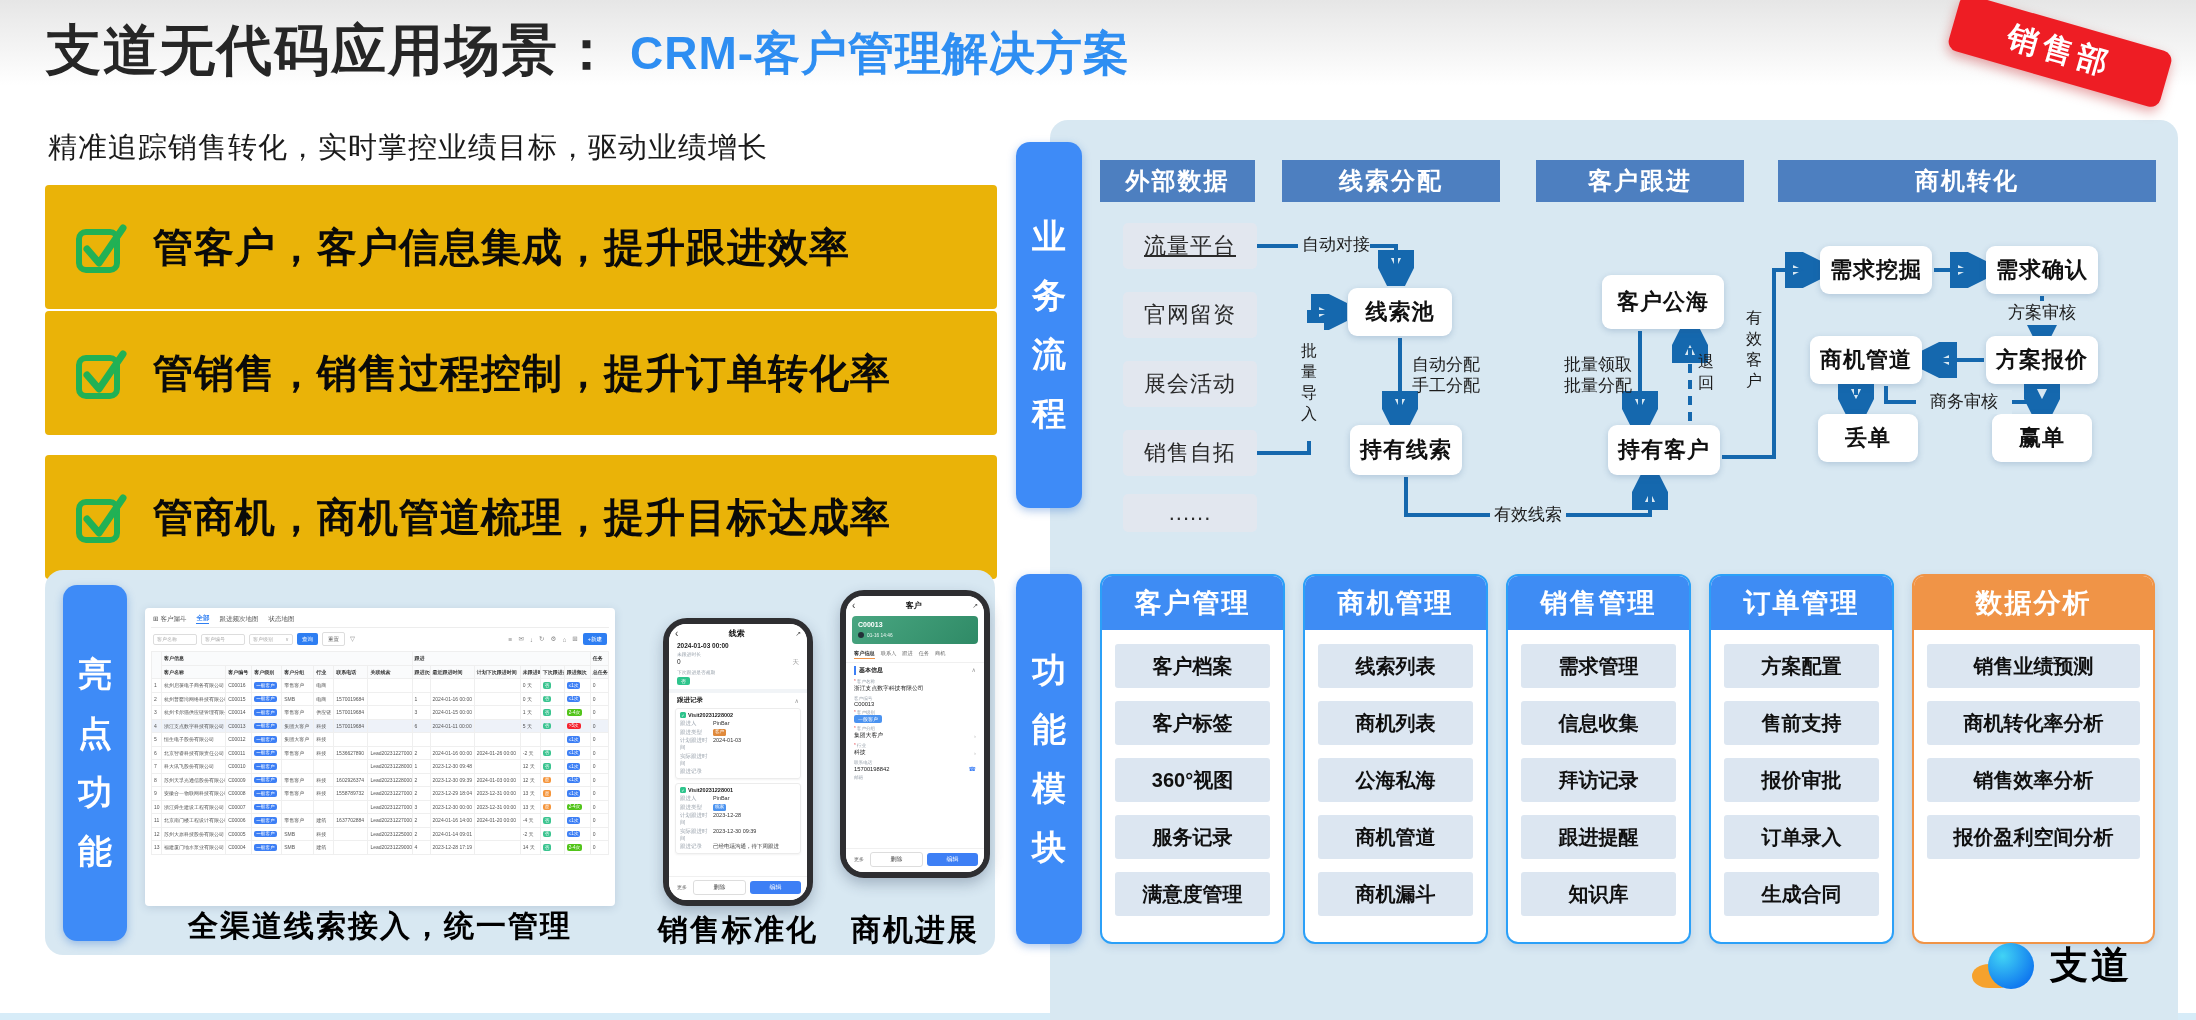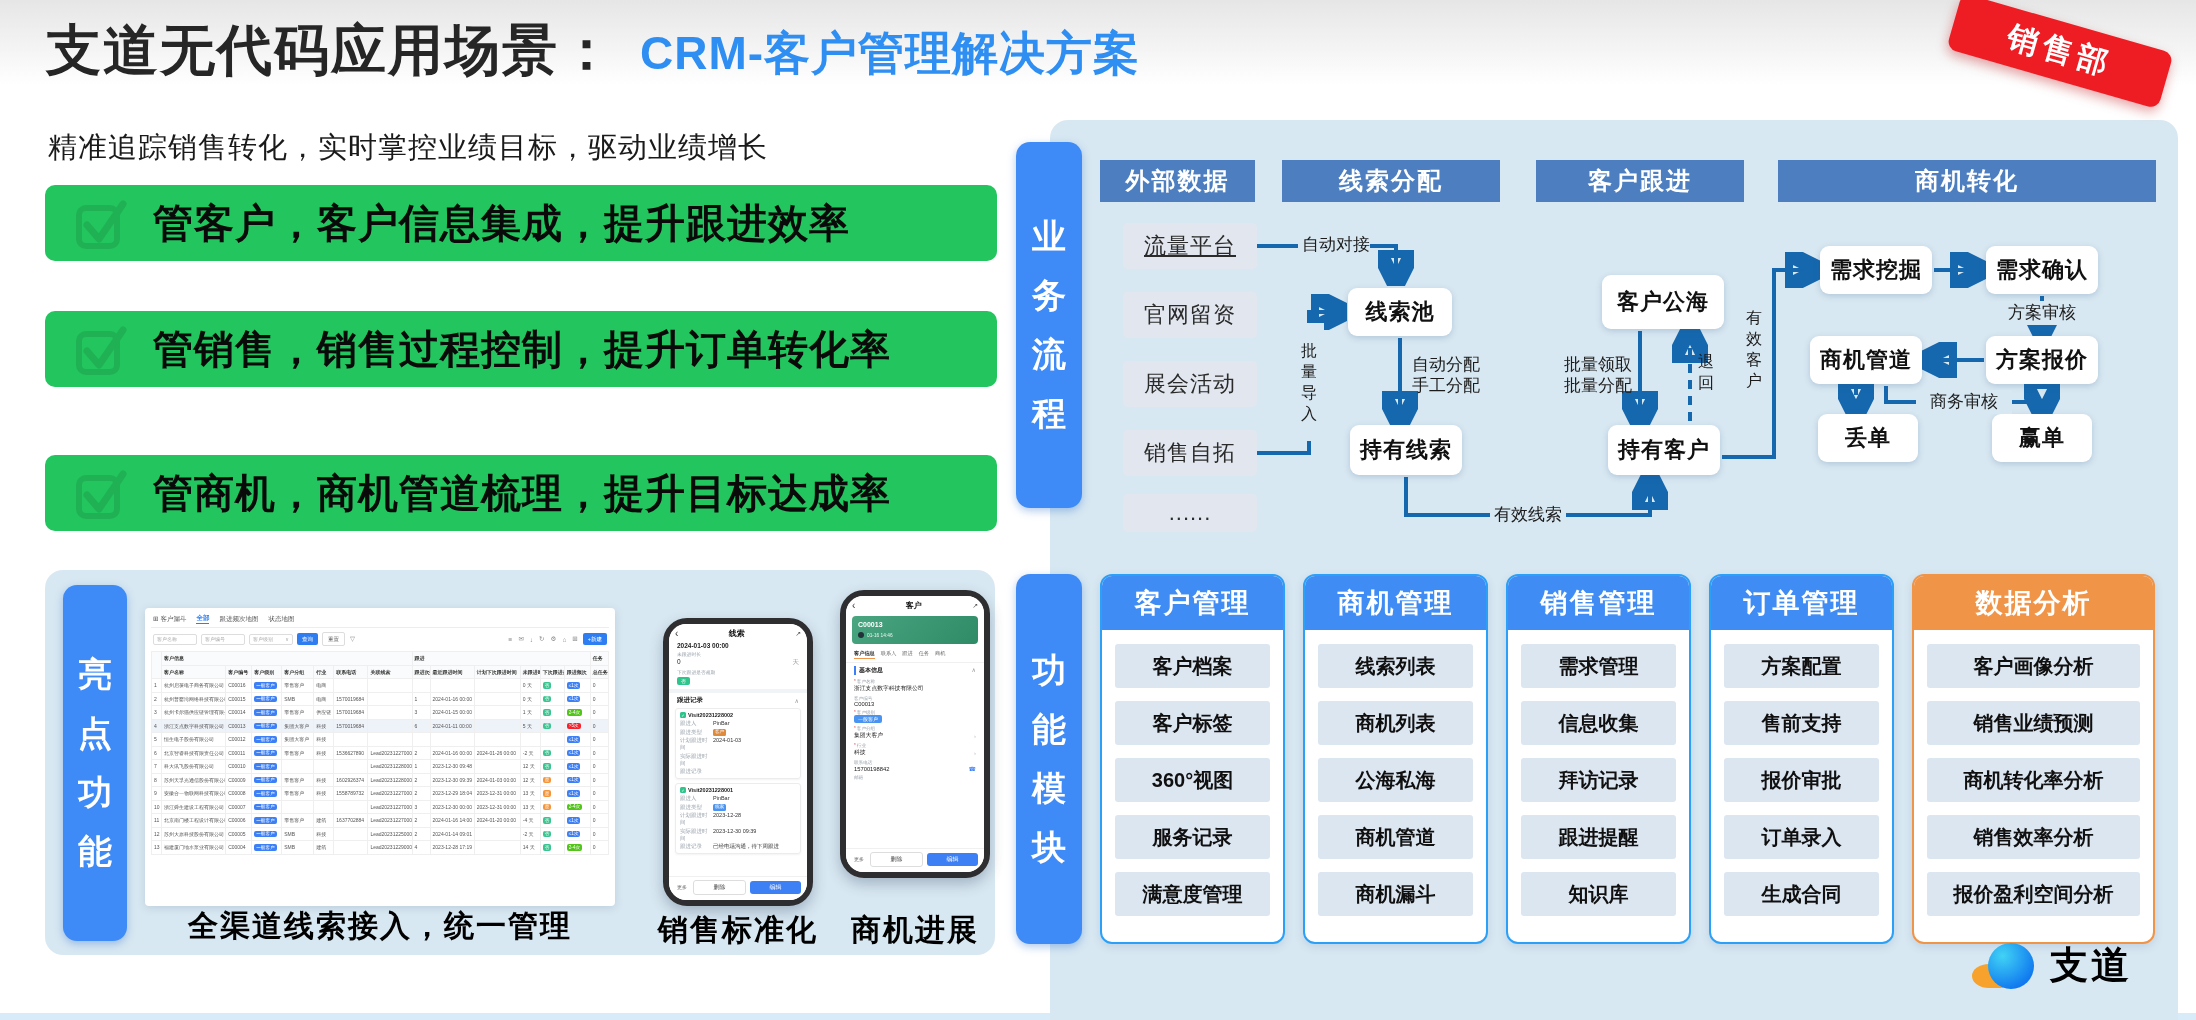--- a/index.html
+++ b/index.html
@@ -3,30 +3,30 @@
 <meta charset="utf-8">
 <style>
   html,body{margin:0;padding:0;}
   body{width:2196px;height:1020px;position:relative;overflow:hidden;background:#fff;
        font-family:"Liberation Sans","DejaVu Sans",sans-serif;color:#111;}
   .top-grad{position:absolute;top:0;left:0;right:0;height:95px;
        background:linear-gradient(180deg,#e6e6e6 0%,rgba(255,255,255,0) 90%);z-index:0;}
   .footline{position:absolute;left:0;right:0;bottom:0;height:7px;background:#d7ecf8;}
 
   
-  .title-row{position:absolute;left:46px;top:14px;display:flex;align-items:baseline;gap:24px;z-index:2;white-space:nowrap;}
+  .title-row{position:absolute;left:46px;top:14px;display:flex;align-items:baseline;gap:14px;z-index:2;white-space:nowrap;}
   .title-black{font-size:55px;font-weight:900;color:#262626;letter-spacing:2px;}
   .title-blue{font-size:46px;font-weight:800;color:#2e8ef2;letter-spacing:1px;}
   .ribbon{position:absolute;left:1950px;top:22px;width:220px;height:58px;background:#ee1d24;
        border-radius:10px;transform:rotate(16deg);display:flex;align-items:center;justify-content:center;
        color:#fff;font-size:31px;font-weight:700;letter-spacing:5px;box-shadow:0 5px 12px rgba(190,0,10,.35);z-index:3;}
   .subtitle{position:absolute;left:48px;top:128px;font-size:29px;color:#1a1a1a;letter-spacing:1px;}
 
   
-  .chk{position:absolute;left:45px;width:952px;height:76px;background:#22c55e;border-radius:10px;
+  .chk{position:absolute;left:45px;width:952px;height:124px;background:#eab308;border-radius:4px;
        display:flex;align-items:center;gap:26px;padding:0 28px;box-sizing:border-box;}
   .chk .txt{font-size:40px;font-weight:700;color:#0a0a0a;letter-spacing:1px;white-space:nowrap;}
   .chk svg{flex:0 0 auto;}
 
   
   .panel{position:absolute;background:#d8e8f2;border-radius:18px;z-index:1;}
   .vtab{position:absolute;width:66px;background:#3e8bf7;border-radius:14px;display:flex;align-items:center;
        justify-content:center;z-index:6;box-shadow:0 3px 9px rgba(30,100,200,.35);}
   .vstack{display:flex;flex-direction:column;align-items:center;}
   .vtab .vstack{gap:13px;color:#fff;font-size:34px;font-weight:700;}
@@ -298,21 +298,20 @@
           <div class="mod-item">方案配置</div>
           <div class="mod-item">售前支持</div>
           <div class="mod-item">报价审批</div>
           <div class="mod-item">订单录入</div>
           <div class="mod-item">生成合同</div>
         </div>
       </div>
       <div class="mod-card orange" style="left: 862px; width: 243px;">
         <div class="mod-head">数据分析</div>
         <div class="mod-list">
-          <div class="mod-item">客户画像分析</div>
           <div class="mod-item">销售业绩预测</div>
           <div class="mod-item">商机转化率分析</div>
           <div class="mod-item">销售效率分析</div>
           <div class="mod-item">报价盈利空间分析</div>
         </div>
       </div>
     </div>
 </div>
 <div class="vtab" style="left:1016px;top:574px;height:370px;">
   <span class="vstack">

